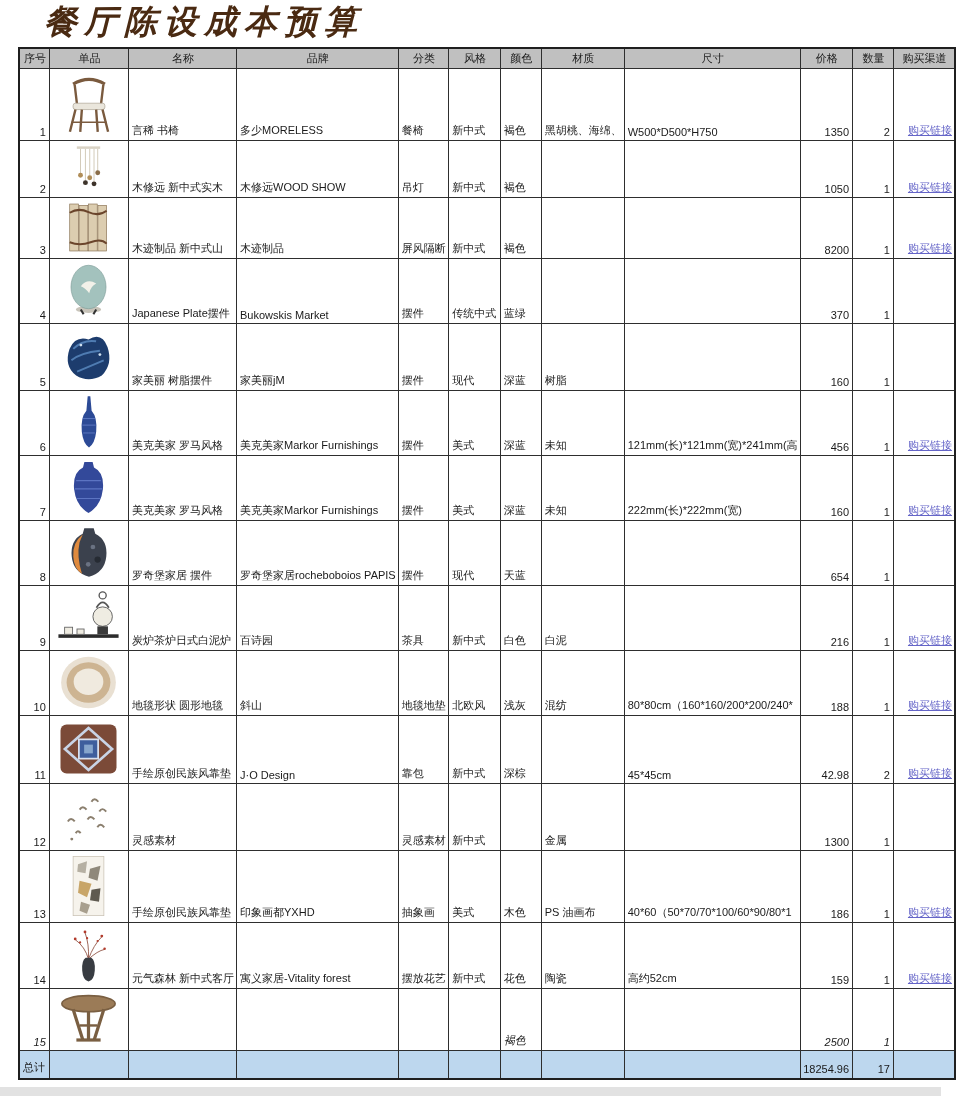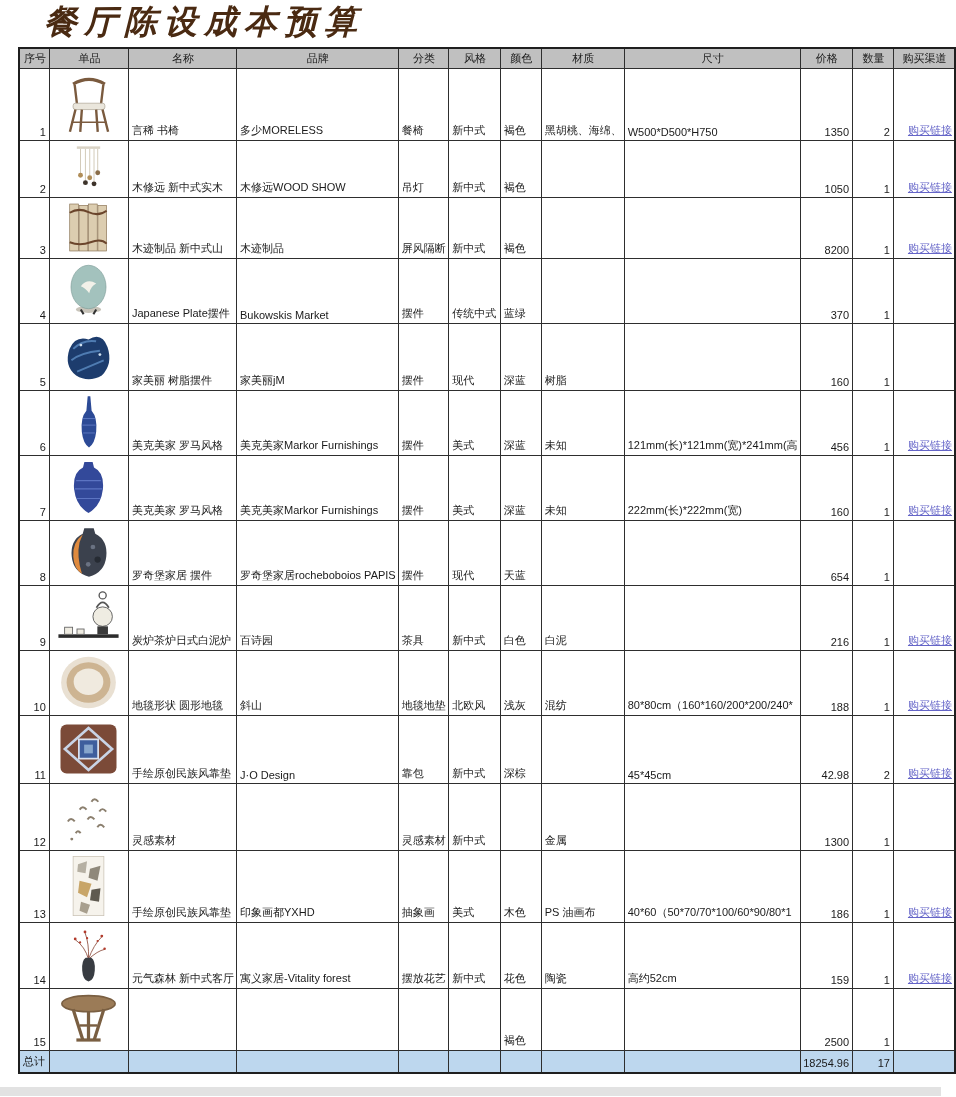--- a/index.html
+++ b/index.html
@@ -362,40 +362,40 @@
         <td class="text">寓义家居-Vitality forest</td>
         <td class="text">摆放花艺</td>
         <td class="text">新中式</td>
         <td class="text">花色</td>
         <td class="text">陶瓷</td>
         <td class="text">高约52cm</td>
         <td class="num">159</td>
         <td class="num">1</td>
         <td class="link-cell"><a class="buy" href="#">购买链接</a></td>
       </tr>
-      <tr style="height: 62px;">
+      <tr style="height: 62px; font-style: italic;">
         <td class="num">15</td>
         <td class="icon-cell"><span><svg width="63" height="52" viewBox="0 0 78 64">
               <ellipse cx="39" cy="13" rx="33" ry="10" fill="#9b7b57" stroke="#7a5f42" stroke-width="2"></ellipse>
               <path d="M20 20 L32 58 M58 20 L46 58 M39 23 V58" stroke="#7a5f42" stroke-width="4" fill="none"></path>
               <path d="M24 58 H54" stroke="#7a5f42" stroke-width="4"></path>
               <path d="M28 40 L50 40" stroke="#7a5f42" stroke-width="3"></path>
             </svg></span></td>
         <td class="text"></td>
         <td class="text"></td>
         <td class="text"></td>
         <td class="text"></td>
         <td class="text">褐色</td>
         <td class="text"></td>
         <td class="text"></td>
         <td class="num">2500</td>
         <td class="num">1</td>
         <td class="link-cell"></td>
       </tr>
-      <tr class="total-row" style="height: 22px;">
+      <tr class="total-row" style="height: 28px;">
         <td class="text">总计</td>
         <td></td>
         <td></td>
         <td></td>
         <td></td>
         <td></td>
         <td></td>
         <td></td>
         <td></td>
         <td class="num">18254.96</td>

